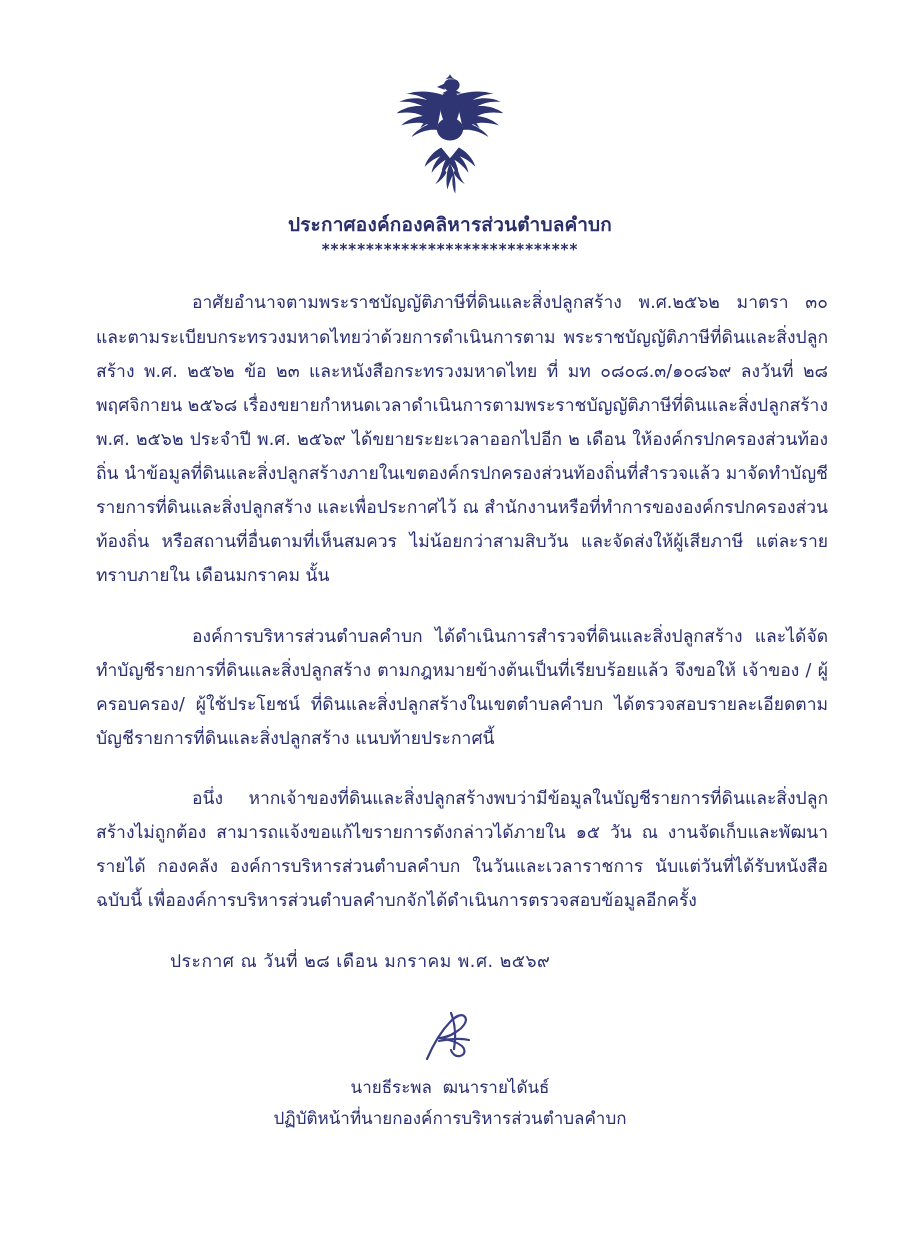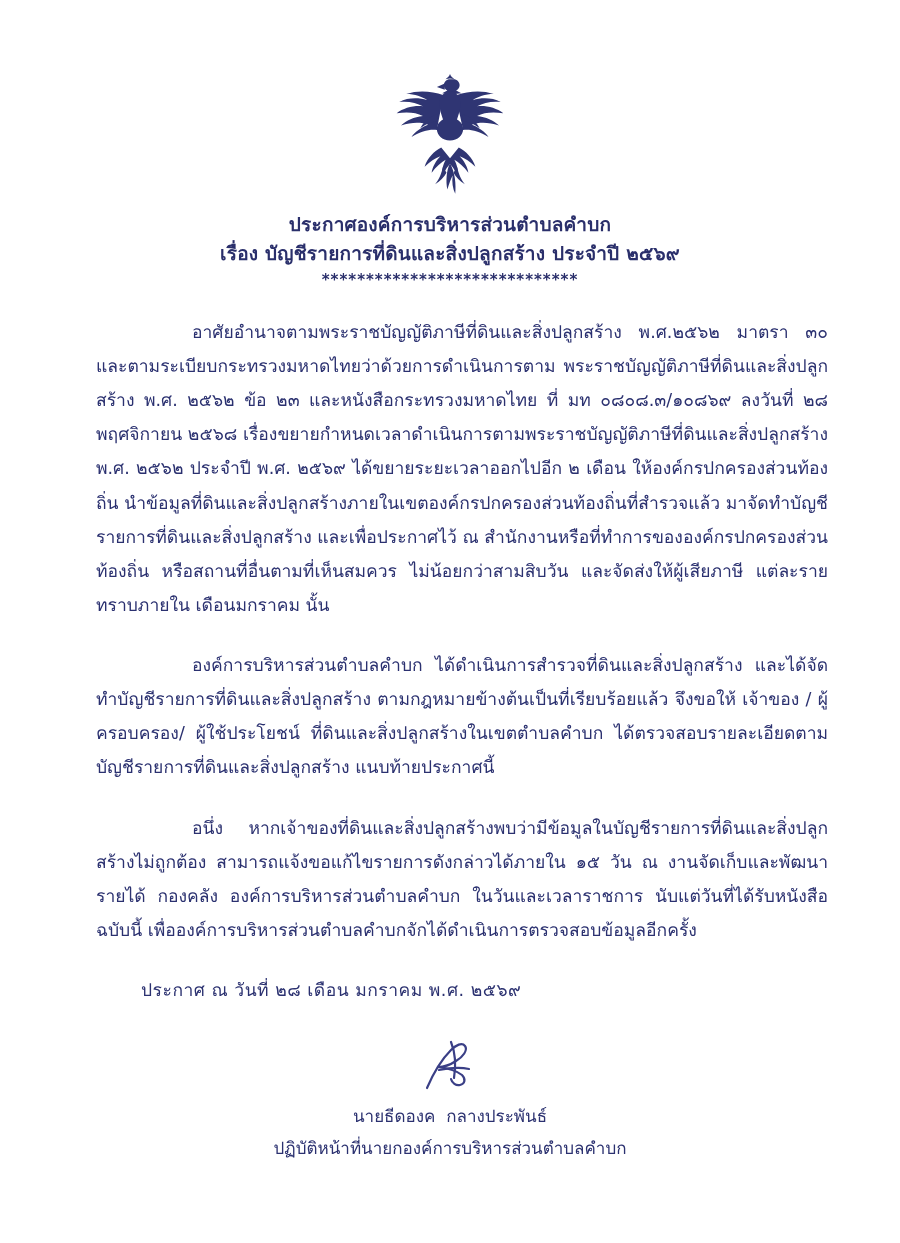--- a/index.html
+++ b/index.html
@@ -80,21 +80,21 @@
   .closing {
     font-size: 17.5px;
     line-height: 1.95;
     color: #2b3170;
     margin: 24px 0 0 96px;
   }
   .date-line {
     font-size: 17.5px;
     line-height: 1.95;
     color: #2b3170;
-    margin: 26px 0 0 69px;
+    margin: 26px 0 0 98px;
     letter-spacing: .5px;
   }
 
   
   .sign-block {
     margin-top: 22px;
     text-align: center;
   }
   .signature {
     height: 72px;
@@ -137,22 +137,21 @@
         <path d="M90 86c8 4 16 12 19 22-6-6-12-10-18-12 5 5 9 12 10 19-5-7-11-12-16-15 3 6 5 13 4 20-3-8-7-14-12-18l13-16z"></path>
 
         <path d="M72 108c-2 8-4 14-9 20 6-3 10-8 13-13zM88 108c2 8 4 14 9 20-6-3-10-8-13-13z"></path>
 
         <path d="M80 104c-4 8-5 20-3 30 2-7 4-12 6-16-1 7 0 15 3 21 1-11 0-24-6-35z"></path>
       </g>
     </svg>
   </div>
 
   <div class="heading">
-    <div>ประกาศองค์การบริหารส่วนตำบลคำบก</div>
-    <div class="line2">เรื่อง  บัญชีรายการที่ดินและสิ่งปลูกสร้าง ประจำปี ๒๕๖๙</div>
+    <div>ประกาศองค์กองคลิหารส่วนตำบลคำบก</div>
   </div>
   <div class="stars">*****************************</div>
 
   <div class="body-text">
     <p class="para first-indent">อาศัยอำนาจตามพระราชบัญญัติภาษีที่ดินและสิ่งปลูกสร้าง พ.ศ.๒๕๖๒   มาตรา ๓๐   และตามระเบียบกระทรวงมหาดไทยว่าด้วยการดำเนินการตาม พระราชบัญญัติภาษีที่ดินและสิ่งปลูกสร้าง พ.ศ. ๒๕๖๒  ข้อ ๒๓   และหนังสือกระทรวงมหาดไทย ที่ มท ๐๘๐๘.๓/๑๐๘๖๙ ลงวันที่ ๒๘ พฤศจิกายน ๒๕๖๘ เรื่องขยายกำหนดเวลาดำเนินการตามพระราชบัญญัติภาษีที่ดินและสิ่งปลูกสร้าง พ.ศ. ๒๕๖๒ ประจำปี พ.ศ. ๒๕๖๙ ได้ขยายระยะเวลาออกไปอีก ๒ เดือน ให้องค์กรปกครองส่วนท้องถิ่น   นำข้อมูลที่ดินและสิ่งปลูกสร้างภายในเขตองค์กรปกครองส่วนท้องถิ่นที่สำรวจแล้ว มาจัดทำบัญชีรายการที่ดินและสิ่งปลูกสร้าง และเพื่อประกาศไว้ ณ สำนักงานหรือที่ทำการขององค์กรปกครองส่วนท้องถิ่น หรือสถานที่อื่นตามที่เห็นสมควร ไม่น้อยกว่าสามสิบวัน และจัดส่งให้ผู้เสียภาษี   แต่ละรายทราบภายใน เดือนมกราคม นั้น</p>
     <p class="para first-indent">องค์การบริหารส่วนตำบลคำบก ได้ดำเนินการสำรวจที่ดินและสิ่งปลูกสร้าง   และได้จัดทำบัญชีรายการที่ดินและสิ่งปลูกสร้าง ตามกฎหมายข้างต้นเป็นที่เรียบร้อยแล้ว จึงขอให้ เจ้าของ / ผู้ครอบครอง/ ผู้ใช้ประโยชน์ ที่ดินและสิ่งปลูกสร้างในเขตตำบลคำบก  ได้ตรวจสอบรายละเอียดตามบัญชีรายการที่ดินและสิ่งปลูกสร้าง  แนบท้ายประกาศนี้</p>
     <p class="para first-indent last">อนึ่ง หากเจ้าของที่ดินและสิ่งปลูกสร้างพบว่ามีข้อมูลในบัญชีรายการที่ดินและสิ่งปลูกสร้างไม่ถูกต้อง สามารถแจ้งขอแก้ไขรายการดังกล่าวได้ภายใน ๑๕ วัน  ณ  งานจัดเก็บและพัฒนารายได้ กองคลัง องค์การบริหารส่วนตำบลคำบก ในวันและเวลาราชการ นับแต่วันที่ได้รับหนังสือฉบับนี้ เพื่อองค์การบริหารส่วนตำบลคำบกจักได้ดำเนินการตรวจสอบข้อมูลอีกครั้ง</p>
   </div>
 
   <div class="date-line">ประกาศ  ณ  วันที่  ๒๘  เดือน  มกราคม  พ.ศ.  ๒๕๖๙</div>
@@ -161,18 +160,18 @@
     <div class="signature">
       <svg class="sig-svg" width="120" height="70" viewBox="0 0 120 70" aria-label="signature">
         <g fill="none" stroke="#3a3f86" stroke-width="2.2" stroke-linecap="round" stroke-linejoin="round">
           <path d="M32 58c6-14 14-28 24-38 5-5 11-8 14-4 3 4-2 11-9 15-6 4-13 6-18 6 8 1 18 3 24 8 4 4 3 9-2 10-4 1-8-2-9-6"></path>
           <path d="M56 12c4 10 5 24 3 36"></path>
           <path d="M44 40c10-2 21-3 30-1"></path>
         </g>
       </svg>
     </div>
     <div class="sign-names">
-      <div>นายธีดองค  กลางประพันธ์</div>
+      <div>นายธีระพล  ฒนารายไดันธ์</div>
       <div>ปฏิบัติหน้าที่นายกองค์การบริหารส่วนตำบลคำบก</div>
     </div>
   </div>
 
 </div>
 
 </body></html>

